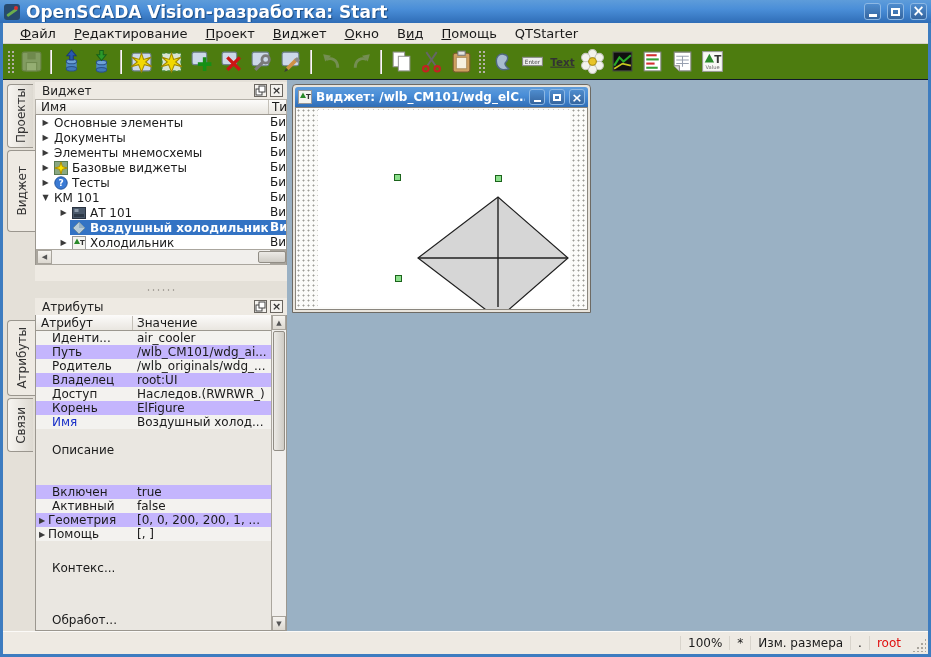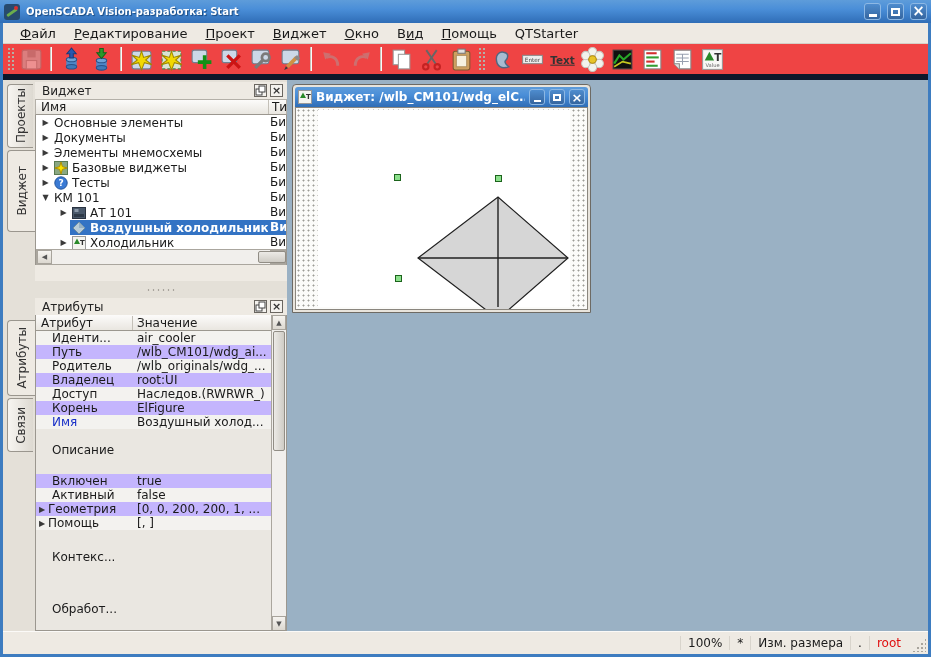--- a/index.html
+++ b/index.html
@@ -5,42 +5,42 @@
   * { margin:0; padding:0; box-sizing:border-box; }
   html,body { width:931px; height:657px; }
   body { font-family:"DejaVu Sans","Liberation Sans",sans-serif; font-size:12px; color:#1a1a1a; }
 
   .window { position:relative; width:931px; height:657px; background:#3d7cc0; overflow:hidden; }
 
   
   .titlebar { position:absolute; left:0; top:0; width:931px; height:23px;
     background:linear-gradient(#5e9cda,#4a8ed8 40%,#2f6db6); display:flex; align-items:center;
     padding:0 4px; gap:6px; }
-  .titlebar .t-title { color:#fff; font-weight:bold; font-size:10px; flex:1; white-space:nowrap;
+  .titlebar .t-title { color:#fff; font-weight:bold; font-size:17px; flex:1; white-space:nowrap;
     overflow:hidden; text-shadow:1px 1px 1px #1a4a80; }
   .appicon { width:16px; height:16px; border-radius:3px; background:#274a6e; position:relative; flex:0 0 16px; }
   .appicon i { position:absolute; left:2px; top:7px; width:12px; height:3px; background:#6cae4c;
     transform:rotate(-35deg); border-radius:1px; }
   .appicon b { position:absolute; right:2px; top:2px; width:4px; height:4px; background:#d83030; border-radius:50%; }
   .wbtn { width:17px; height:17px; border:1px solid #8db8e4; border-radius:3px;
     background:linear-gradient(#4e8cce,#35659f); display:flex; align-items:center; justify-content:center;
     color:#fff; font-size:11px; font-weight:bold; line-height:1; }
   .wbtn .mingl { width:8px; height:3px; background:#fff; margin-top:7px; }
   .wbtn .maxgl { width:9px; height:8px; border:2px solid #fff; }
   .wbtn .clsgl::after { content:"×"; font-size:15px; font-weight:bold; }
 
   
   .menubar { position:absolute; left:3px; top:23px; width:925px; height:21px; background:#eeeae3;
     border-bottom:1px solid #d4d0c8; display:flex; align-items:center; padding-left:8px; font-size:13px; }
   .menu-item { padding:1px 9px; white-space:nowrap; }
   .menu-item u { text-decoration:underline; }
 
   
-  .toolbar { position:absolute; left:3px; top:44px; width:925px; height:36px; background:#ef4444;
-    border-bottom:6px solid #0f172a; display:flex; align-items:center; padding-left:2px; }
+  .toolbar { position:absolute; left:3px; top:44px; width:925px; height:36px; background:#4d7c0f;
+    border-bottom:1px solid #0f172a; display:flex; align-items:center; padding-left:2px; }
   .tb-handle { width:7px; height:24px; margin:0 2px;
     background-image:radial-gradient(#b4b0a8 1px, transparent 1.2px); background-size:4px 4px; }
   .tb-sep { width:0; height:24px; border-left:1px solid #c6c2ba; border-right:1px solid #fbfaf8; margin:0 4px; }
   .tbtn { width:30px; height:30px; display:flex; align-items:center; justify-content:center; border-radius:3px; }
   .tbtn svg { width:25px; height:25px; }
   .tbtn.disabled { opacity:.45; filter:grayscale(1); }
 
   
   .main { position:absolute; left:3px; top:80px; width:925px; height:551px; background:#e4e0d8; }
 
@@ -536,21 +536,21 @@
               </span>
             <span class="acol-v">ElFigure</span>
             </div>
           <div class="arow h14 alt">
             <span class="acol-l">
                 <span class="anolabel-pad"></span>
                 <span class="blue">Имя</span>
               </span>
             <span class="acol-v">Воздушный холод...</span>
             </div>
-          <div class="arow groupband" style="height:45px;padding-top:14px;">
+          <div class="arow groupband" style="height:56px;padding-top:14px;">
             <span class="acol-l">
                 <span class="anolabel-pad"></span>
                 <span>Описание</span>
               </span>
             <span class="acol-v"></span>
             </div>
           <div class="arow h14">
             <span class="acol-l">
                 <span class="anolabel-pad"></span>
                 <span>Включен</span>

